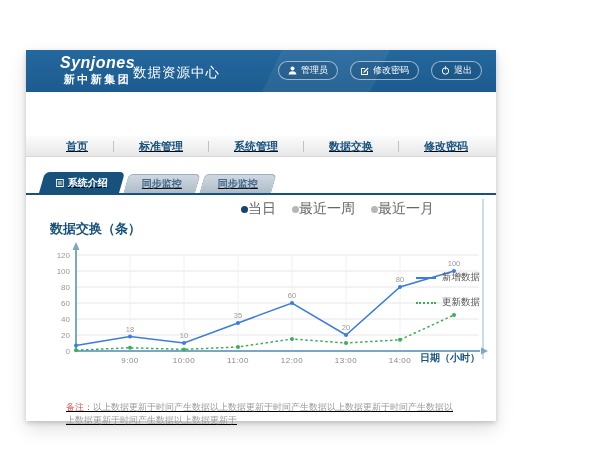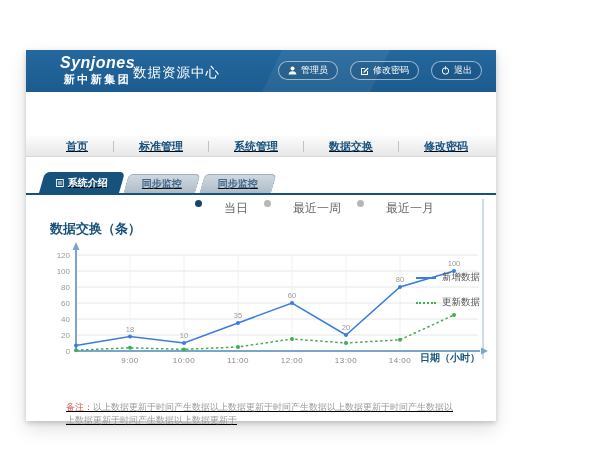--- a/index.html
+++ b/index.html
@@ -38,21 +38,21 @@
   .tab > * { transform:skewX(16deg); }
   .tab.active   { width:80px; height:21px; background:#17527c; color:#fff; font-size:10px; }
   .tab.inactive { width:72px; height:19px; margin-left:4px; font-size:10px; color:#44688a;
           background:linear-gradient(180deg,#cfd8e0,#aebdc9); border:1px solid #9eb0bf; border-bottom:none; }
   .tab-underline { height:2px; background:#17527c; }
 
   
   .chart-wrap { position:relative; height:196px; }
   .scroll-hint { position:absolute; right:12px; top:4px; width:2px; height:160px; background:#c9dcec; }
   .filters { position:absolute; top:5px; right:62px; display:flex; gap:16px; align-items:center; }
-  .filter  { display:flex; gap:22px; font-size:12px; color:#666; cursor:pointer; }
+  .filter  { display:flex; align-items:center; gap:0; font-size:14px; color:#666; cursor:pointer; }
   .dot { width:7px; height:7px; border-radius:50%; }
   .dot.sel   { background:#17446e; }
   .dot.unsel { background:#b7b7b7; }
   .y-title { position:absolute; top:25px; left:24px; font-size:13px; font-weight:bold; color:#17527c; }
   svg.chart { position:absolute; top:38px; left:10px; }
   .series-legend { position:absolute; right:16px; top:76px; display:flex; flex-direction:column; gap:12px; }
   .series-item { display:flex; align-items:center; gap:6px; font-size:9.5px; color:#555; }
   .swatch-solid  { width:20px; height:0; border-top:2px solid #3b7ce0; }
   .swatch-dotted { width:20px; height:0; border-top:2px dotted #3fae57; }
   .x-title { position:absolute; right:16px; top:156px; font-size:10px; font-weight:bold; color:#17527c; }

